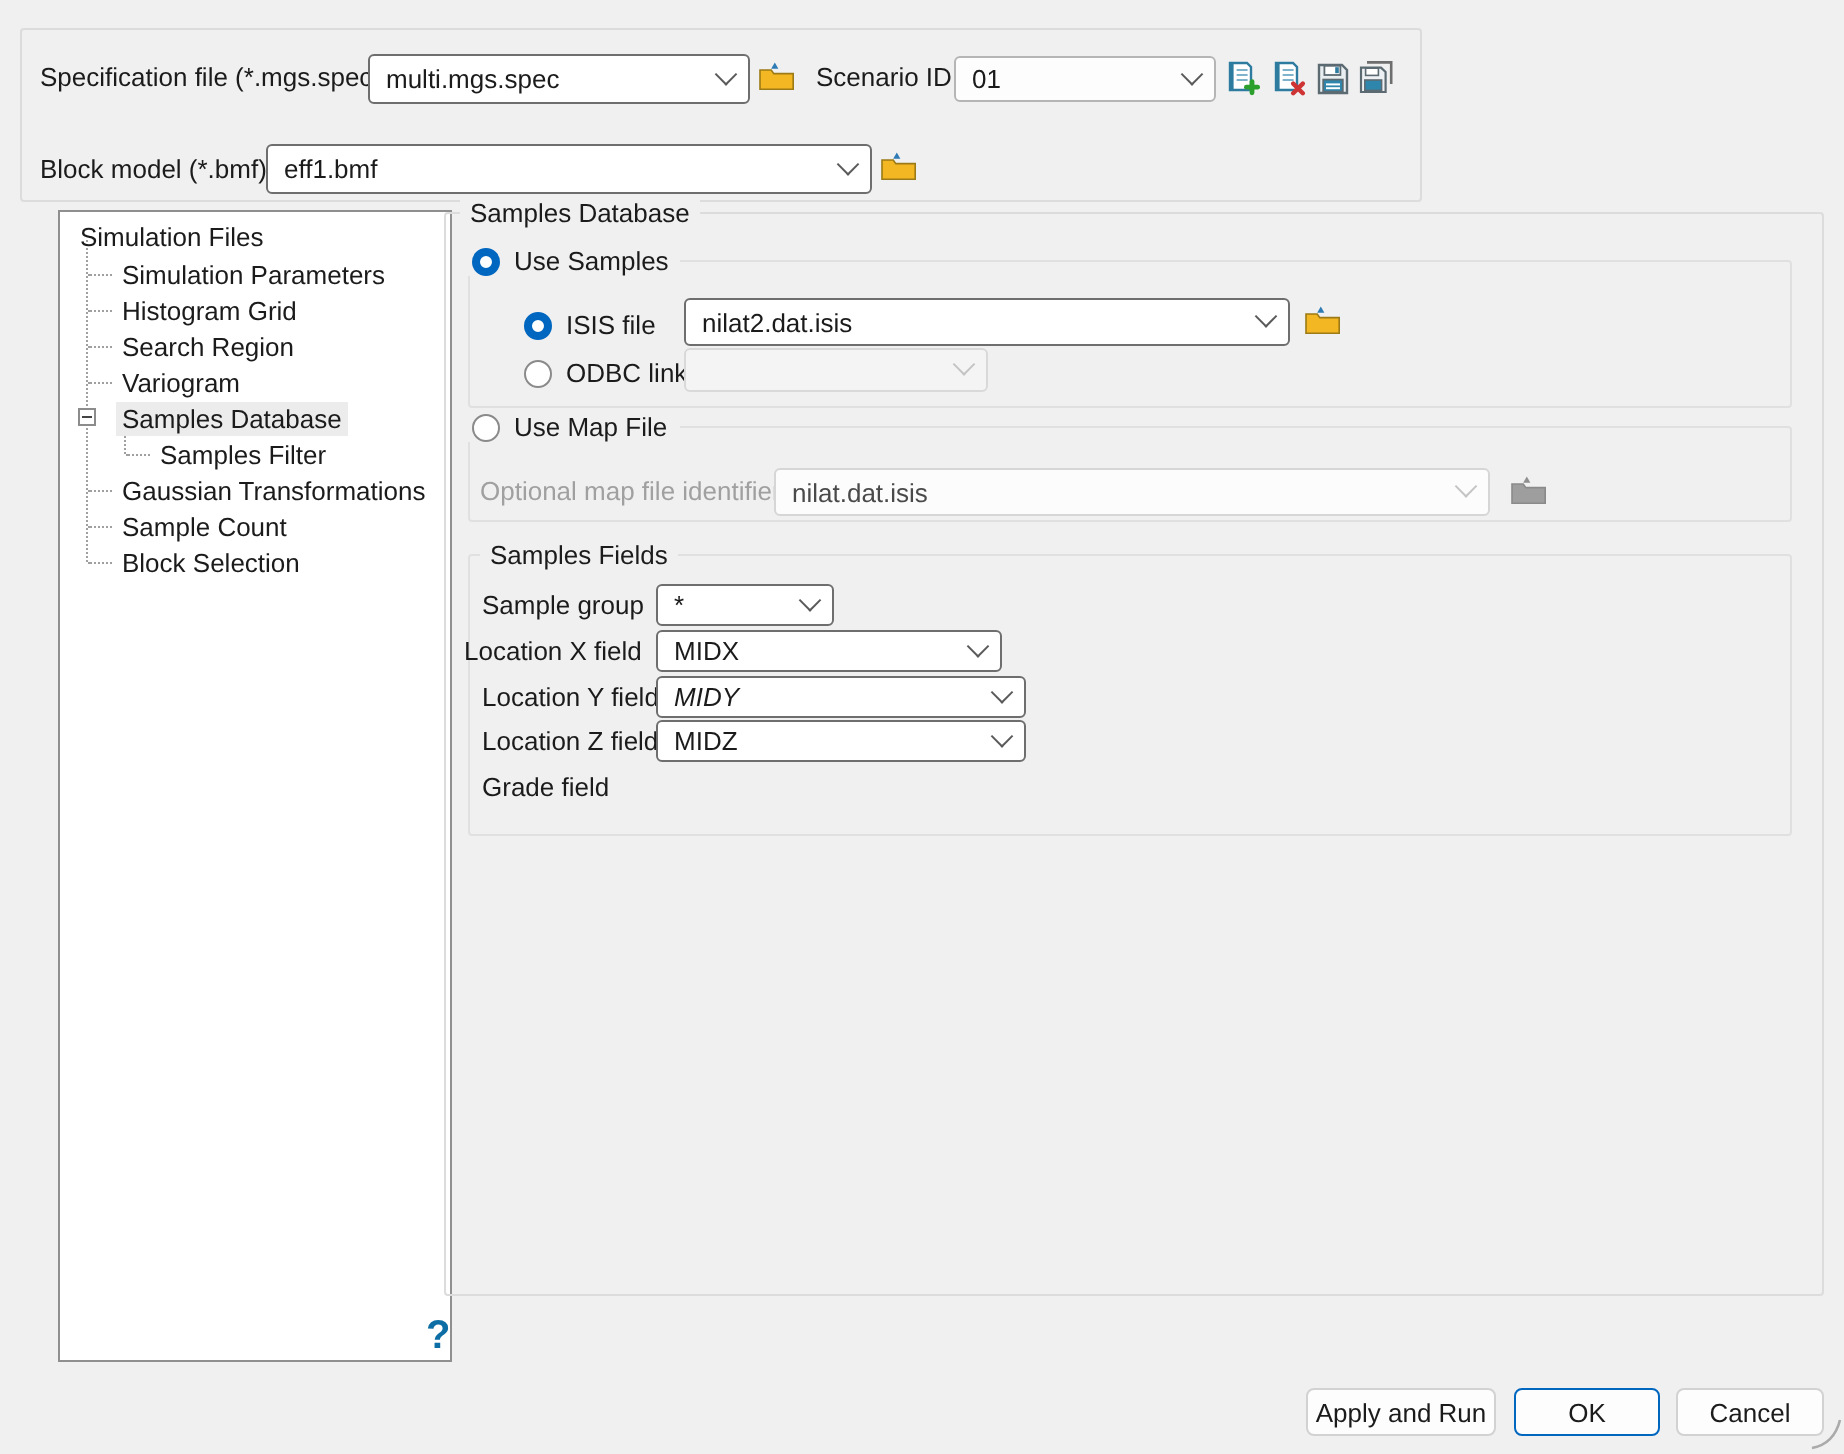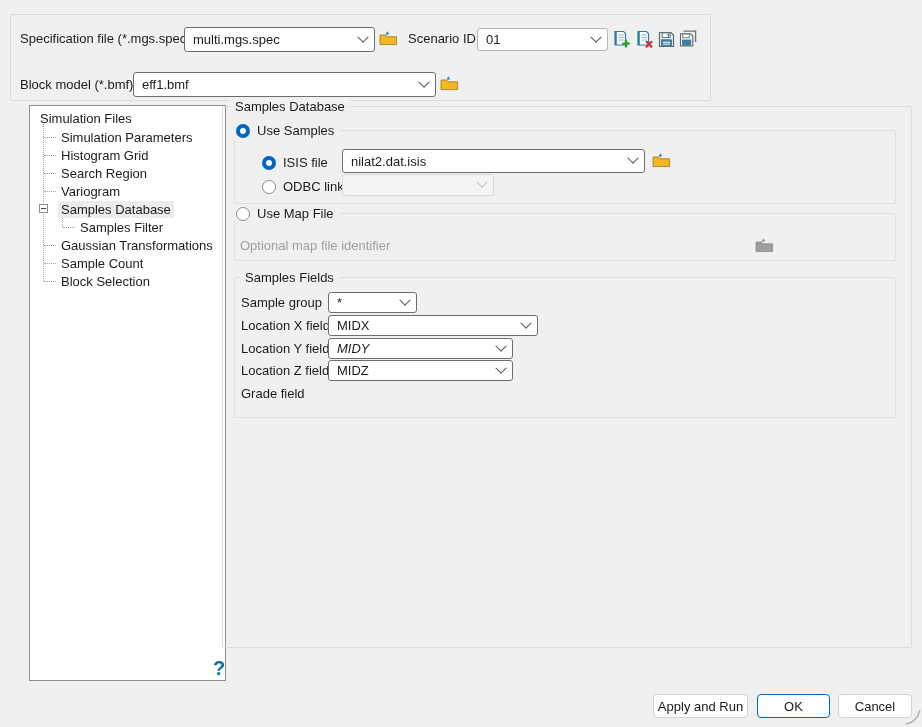--- a/index.html
+++ b/index.html
@@ -226,38 +226,42 @@
     <span></span>
     <span class="chev"></span>
   </div>
 
   <div class="gbox" style="left:234px;top:213px;width:662px;height:48px;border-color:#e0e0e0;"></div>
   <div class="radiorow onframe" style="left:234px;top:206px;">
     <span class="radio"></span>
     <span>Use Map File</span>
   </div>
   <div class="lbl graylabel" style="left:240px;top:238px;">Optional map file identifier</div>
+  <div class="combo mapfile" style="left:387px;top:234px;width:358px;height:24px;">
+    <span>nilat.dat.isis</span>
+    <span class="chev"></span>
+  </div>
   <span class="icon" style="left:755px;top:237px;">
     <svg width="19" height="16" viewBox="0 0 19 16">
       <path d="M6.6 4.4 H10.2 L8.4 1.2 Z" fill="#8f8f8f"></path>
       <path d="M1 5 h5.6 l1.3 1.8 H17.6 V14.6 H1 Z" fill="#9e9e9e" stroke="#8a8a8a" stroke-width="0.8"></path>
     </svg>
   </span>
 
   <div class="gbox" style="left:234px;top:277px;width:662px;height:141px;border-color:#e0e0e0;"></div>
   <div class="grouplabel" style="left:240px;top:270px;">Samples Fields</div>
 
   <div class="lbl" style="left:241px;top:295px;">Sample group</div>
   <div class="combo" style="left:328px;top:292px;width:89px;height:21px;">
     <span>*</span>
     <span class="chev"></span>
   </div>
 
-  <div class="lbl" style="left:241px;top:318px;">Location X field</div>
-  <div class="combo" style="left:328px;top:315px;width:210px;height:21px;">
+  <div class="lbl" style="left:232px;top:318px;">Location X field</div>
+  <div class="combo" style="left:328px;top:315px;width:173px;height:21px;">
     <span>MIDX</span>
     <span class="chev"></span>
   </div>
 
   <div class="lbl" style="left:241px;top:341px;">Location Y field</div>
   <div class="combo" style="left:328px;top:338px;width:185px;height:21px;font-style:italic;">
     <span>MIDY</span>
     <span class="chev"></span>
   </div>
 

